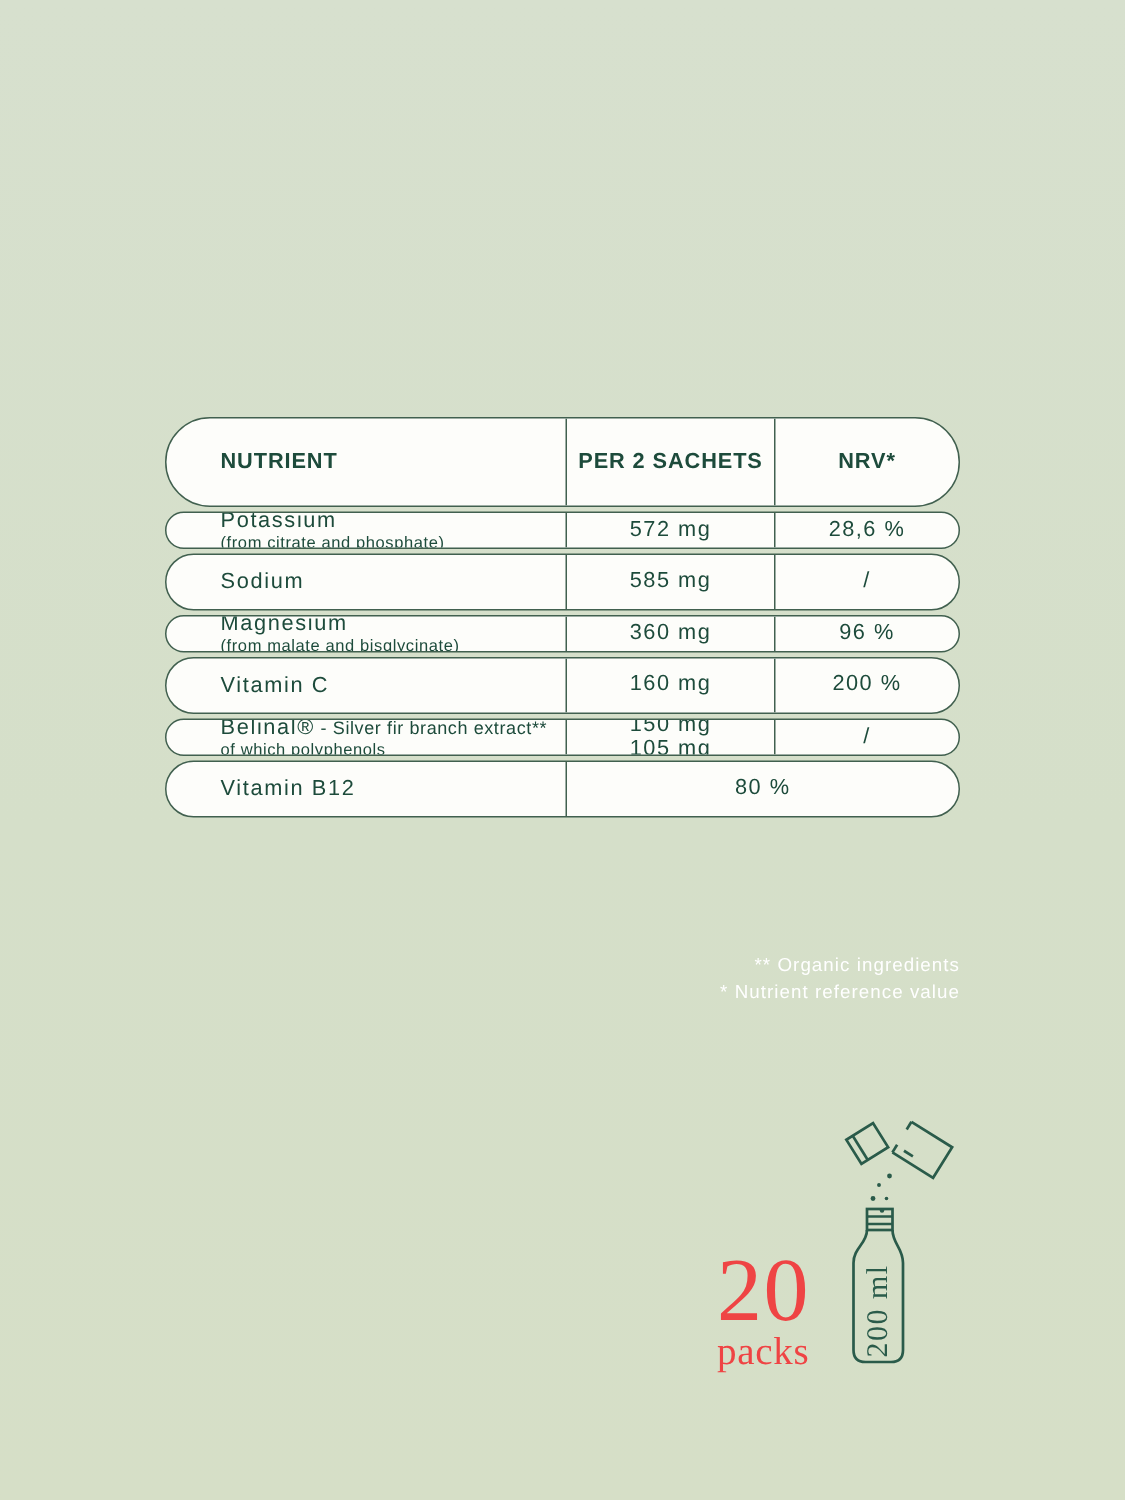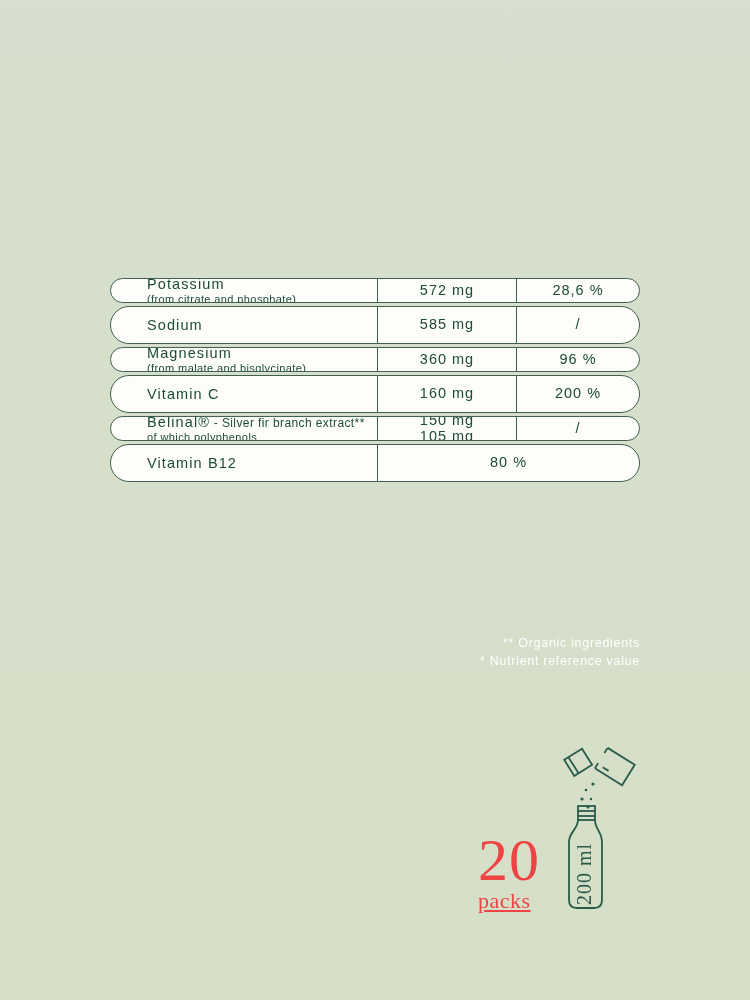--- a/index.html
+++ b/index.html
@@ -47,26 +47,37 @@
   }
 
   
   .illustration { position: absolute; left: 545px; top: 733px; width: 120px; height: 200px; }
   .packcount {
     position: absolute; left: 478px; top: 832px; width: 100px;
     text-align: left; color: #ef4444;
     font-family: "Liberation Serif", serif;
   }
   .packcount .num { font-size: 60px; line-height: 56px; letter-spacing: 1px; }
-  .packcount .unit { font-size: 22px; line-height: 26px; letter-spacing: 0.5px; text-decoration: underline; }
+  .packcount .unit { font-size: 26px; line-height: 26px; letter-spacing: 0.5px; }
 </style>
 </head>
 <body>
 
 <div class="ntable">
+  <div class="pill header-row">
+    <div class="cell c1">
+      <span class="hcell">NUTRIENT</span>
+    </div>
+    <div class="cell c2">
+      <span class="hcell">PER 2 SACHETS</span>
+    </div>
+    <div class="cell c3">
+      <span class="hcell">NRV*</span>
+    </div>
+  </div>
   <div>
       <div class="pill row tall">
         <div class="cell c1">
           <div class="nmain">Potassium</div>
           <div class="nsub">(from citrate and phosphate)</div>
         </div>
         <div class="cell c2">
           <div class="val">572 mg</div>
         </div>
         <div class="cell c3">

